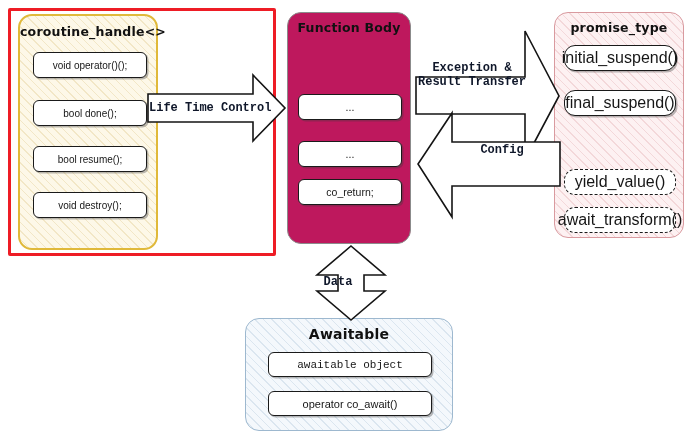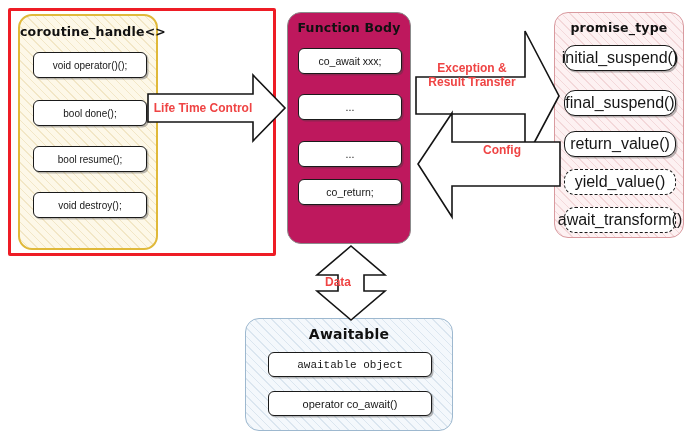--- a/index.html
+++ b/index.html
@@ -129,24 +129,24 @@
   #promise-type .item{ left:9px; width:112px; height:26px; font-size:16px;border-radius:11px;}
   
   #awaitable .item{ left:22px; width:164px; height:25px; font-size:11px;}
 
   
   .arrow-svg{ position:absolute; overflow:visible; }
   .arrow-shape{ fill:#ffffff; stroke:#141414; stroke-width:1.6; stroke-linejoin:miter;}
 
   .arrow-label{
     position:absolute;
-    font-family:Liberation Sans, sans-serif;
+    font-family:Liberation Mono, monospace;
     font-weight:700;
     font-size:12px;
-    color:#ef4444;
+    color:#0f172a;
     text-align:center;
     white-space:nowrap;
     line-height:14px;
   }
 </style>
 </head>
 <body>
 
 <div id="canvas">
 
@@ -155,31 +155,29 @@
   <div class="panel" id="coroutine-handle">
     <div class="panel-title">coroutine_handle&lt;&gt;</div>
     <div class="item" style="top:36px;">void operator()();</div>
     <div class="item" style="top:84px;">bool done();</div>
     <div class="item" style="top:130px;">bool resume();</div>
     <div class="item" style="top:176px;">void destroy();</div>
   </div>
 
   <div class="panel" id="function-body">
     <div class="panel-title">Function Body</div>
-    <div class="item" style="top:35px;">co_await xxx;</div>
     <div class="item" style="top:81px;">...</div>
     <div class="item" style="top:128px;">...</div>
     <div class="item" style="top:166px;">co_return;</div>
   </div>
 
   <div class="panel" id="promise-type">
     <div class="panel-title">promise_type</div>
     <div class="item" style="top:32px;">initial_suspend()</div>
     <div class="item" style="top:77px;">final_suspend()</div>
-    <div class="item" style="top:118px;">return_value()</div>
     <div class="item dashed" style="top:156px;">yield_value()</div>
     <div class="item dashed" style="top:194px;">await_transform()</div>
   </div>
 
   <div class="panel" id="awaitable">
     <div class="panel-title">Awaitable</div>
     <div class="item" style="top:33px;font-family:Liberation Mono, monospace;">awaitable object</div>
     <div class="item" style="top:72px;">operator co_await()</div>
   </div>
 

